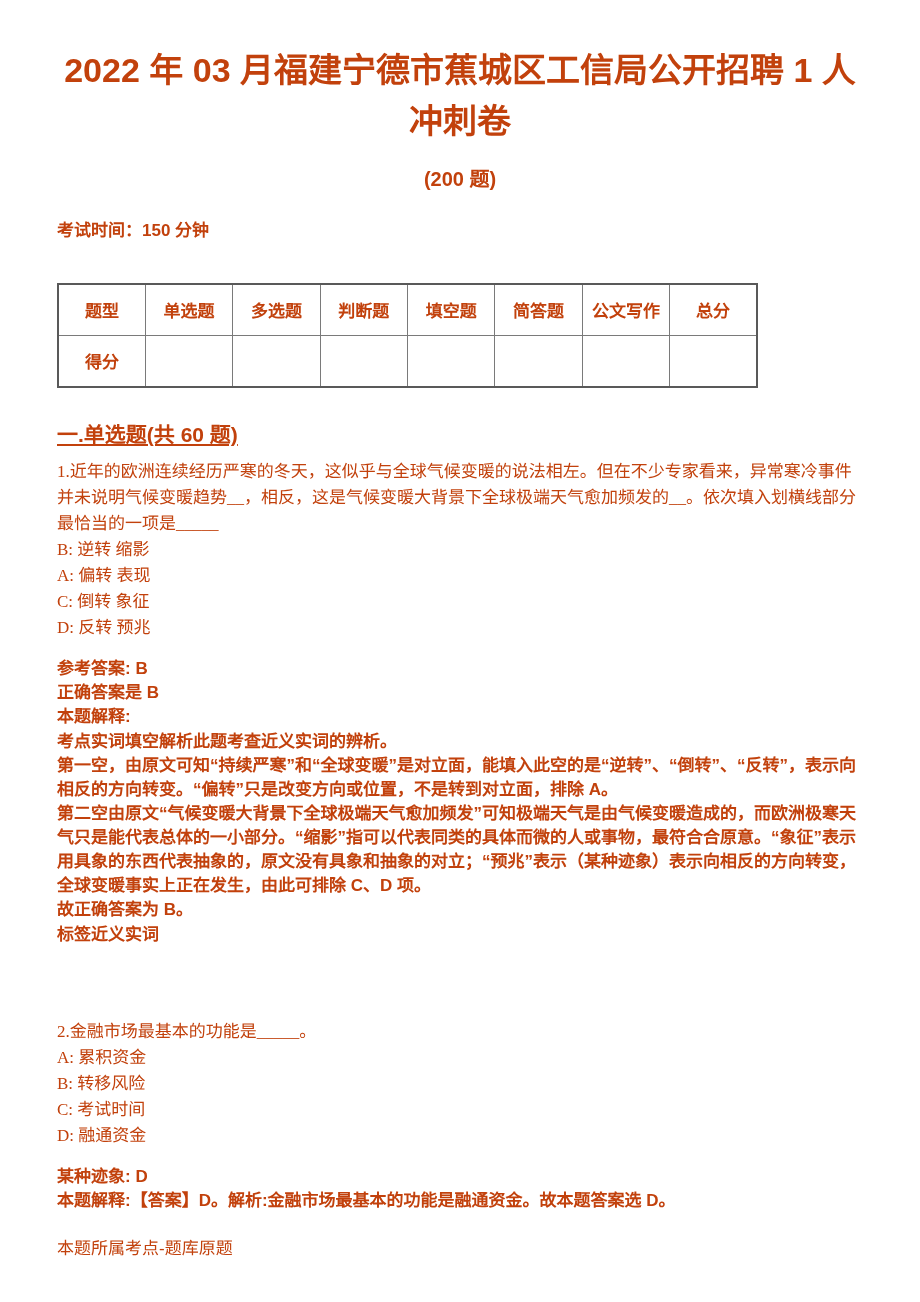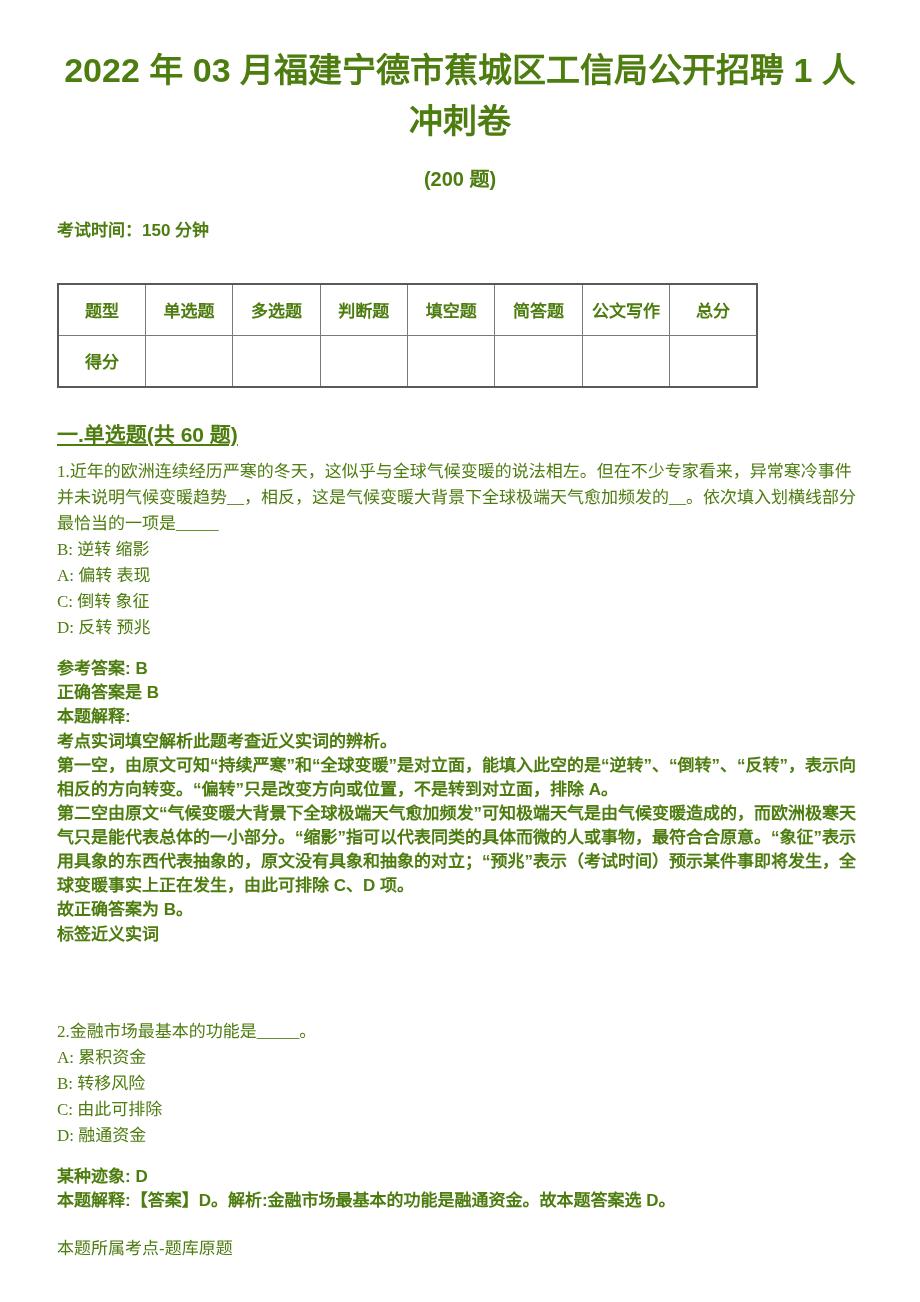--- a/index.html
+++ b/index.html
@@ -8,21 +8,21 @@
     background: #ffffff;
   }
   .page {
     position: relative;
     width: 920px;
     height: 1302px;
     margin: 0 auto;
     background: #ffffff;
     box-sizing: border-box;
     padding: 45px 57px 0 57px;
-    color: #4d7c0f;
+    color: #c2410c;
     font-family: "Liberation Serif", "DejaVu Serif", serif;
     font-size: 17px;
     overflow: hidden;
   }
   .doc-title {
     font-family: "Liberation Sans", "DejaVu Sans", sans-serif;
     font-weight: bold;
     font-size: 34px;
     line-height: 1.5;
     text-align: center;
@@ -141,31 +141,31 @@
     <div class="option-line">A: 偏转 表现</div>
     <div class="option-line">C: 倒转 象征</div>
     <div class="option-line">D: 反转 预兆</div>
 
     <div class="answer-block">
       <div>参考答案: B</div>
       <div>正确答案是 B</div>
       <div>本题解释:</div>
       <div>考点实词填空解析此题考查近义实词的辨析。</div>
       <div>第一空，由原文可知“持续严寒”和“全球变暖”是对立面，能填入此空的是“逆转”、“倒转”、“反转”，表示向相反的方向转变。“偏转”只是改变方向或位置，不是转到对立面，排除 A。</div>
-      <div>第二空由原文“气候变暖大背景下全球极端天气愈加频发”可知极端天气是由气候变暖造成的，而欧洲极寒天气只是能代表总体的一小部分。“缩影”指可以代表同类的具体而微的人或事物，最符合合原意。“象征”表示用具象的东西代表抽象的，原文没有具象和抽象的对立；“预兆”表示（考试时间）预示某件事即将发生，全球变暖事实上正在发生，由此可排除 C、D 项。</div>
+      <div>第二空由原文“气候变暖大背景下全球极端天气愈加频发”可知极端天气是由气候变暖造成的，而欧洲极寒天气只是能代表总体的一小部分。“缩影”指可以代表同类的具体而微的人或事物，最符合合原意。“象征”表示用具象的东西代表抽象的，原文没有具象和抽象的对立；“预兆”表示（某种迹象）表示向相反的方向转变，全球变暖事实上正在发生，由此可排除 C、D 项。</div>
       <div>故正确答案为 B。</div>
       <div>标签近义实词</div>
     </div>
   </div>
 
   <div class="q2-block">
     <div class="question-stem">2.金融市场最基本的功能是_____。</div>
     <div class="option-line">A: 累积资金</div>
     <div class="option-line">B: 转移风险</div>
-    <div class="option-line">C: 由此可排除</div>
+    <div class="option-line">C: 考试时间</div>
     <div class="option-line">D: 融通资金</div>
 
     <div class="answer-block">
       <div>某种迹象: D</div>
       <div>本题解释:【答案】D。解析:金融市场最基本的功能是融通资金。故本题答案选 D。</div>
     </div>
 
     <div class="footnote">本题所属考点-题库原题</div>
   </div>
 

